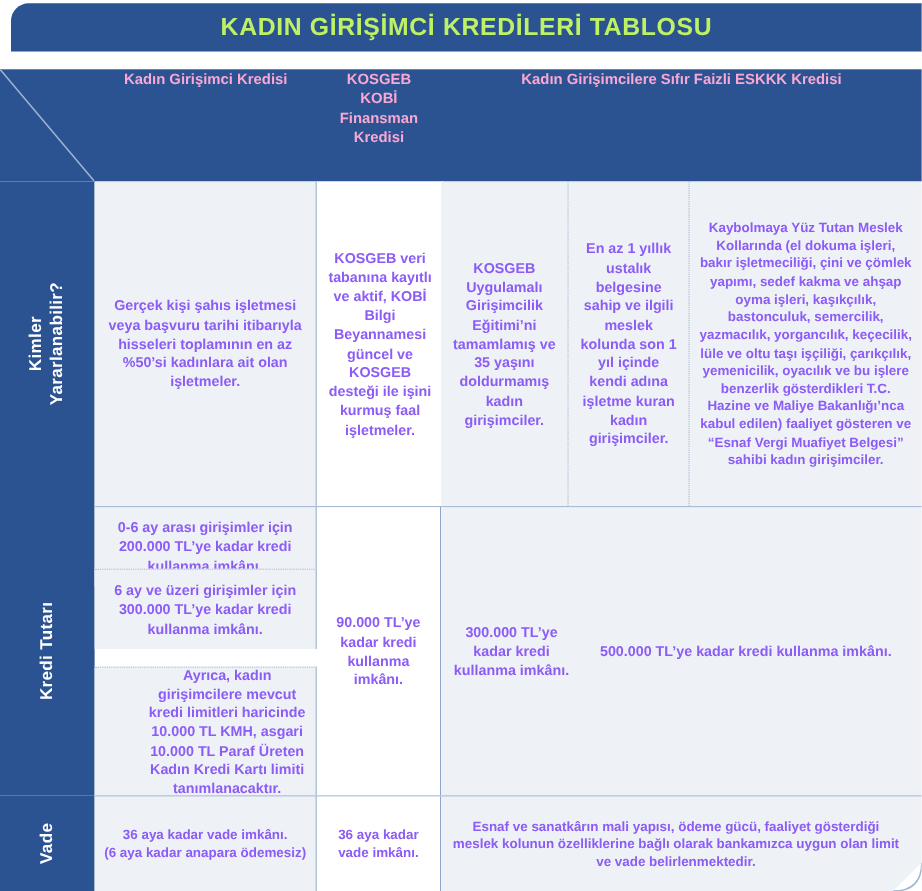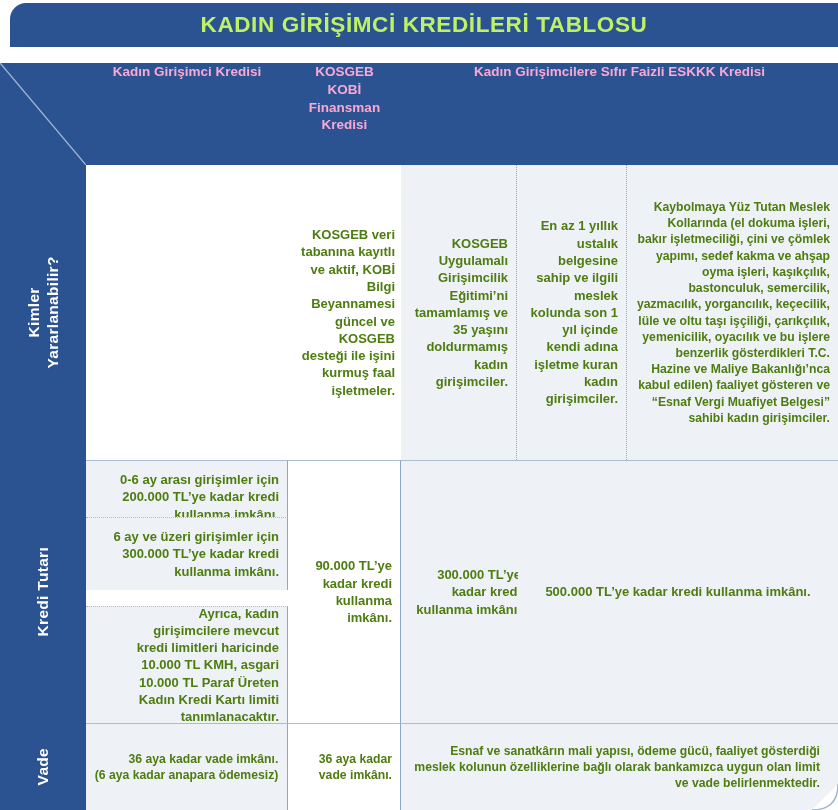--- a/index.html
+++ b/index.html
@@ -125,22 +125,22 @@
     width: 230px;
   }
 
   
   .cell {
     position: absolute;
     box-sizing: border-box;
     display: flex;
     align-items: center;
     justify-content: center;
-    text-align: right;
-    color: #4d7c0f;
+    text-align: center;
+    color: #8b5cf6;
     font-weight: bold;
     line-height: 1.33;
     padding: 6px 8px;
   }
   .cell.bg-light { background: #eef1f6; }
   .cell.bg-white { background: #ffffff; }
   .solid-right { border-right: 1.5px solid #8fa7c6; }
   .dot-right   { border-right: 1.5px dotted #8fa7c6; }
   .solid-top   { border-top: 1.5px solid #a9bcd4; }
   .dot-top     { border-top: 1.5px dotted #a9bcd4; }
@@ -195,20 +195,21 @@
 
   <div class="body-area">
 
     <div class="row-label" style="top:0px; height:295px;">
       <span class="vtext two-line">
         <span style="display:block">Kimler</span>
         <span style="display:block">Yararlanabilir?</span>
       </span>
     </div>
 
+    <div class="cell bg-light fs-13 solid-right" style="left:86px; top:0px; width:202px; height:295px;">Gerçek kişi şahıs işletmesi veya başvuru tarihi itibarıyla hisseleri toplamının en az %50’si kadınlara ait olan işletmeler.</div>
 
     <div class="cell bg-white fs-13 solid-right" style="left:288px; top:0px; width:116px; height:295px;">KOSGEB veri tabanına kayıtlı ve aktif, KOBİ Bilgi Beyannamesi güncel ve KOSGEB desteği ile işini kurmuş faal işletmeler.</div>
 
     <div class="cell bg-light fs-13 dot-right" style="left:401px; top:0px; width:116px; height:295px;">KOSGEB Uygulamalı Girişimcilik Eğitimi’ni tamamlamış ve 35 yaşını doldurmamış kadın girişimciler.</div>
 
     <div class="cell bg-light fs-13 dot-right" style="left:517px; top:0px; width:110px; height:295px;">En az 1 yıllık ustalık belgesine sahip ve ilgili meslek kolunda son 1 yıl içinde kendi adına işletme kuran kadın girişimciler.</div>
 
     <div class="cell bg-light fs-12" style="left:627px; top:0px; width:211px; height:295px;">Kaybolmaya Yüz Tutan Meslek Kollarında (el dokuma işleri, bakır işletmeciliği, çini ve çömlek yapımı, sedef kakma ve ahşap oyma işleri, kaşıkçılık, bastonculuk, semercilik, yazmacılık, yorgancılık, keçecilik, lüle ve oltu taşı işçiliği, çarıkçılık, yemenicilik, oyacılık ve bu işlere benzerlik gösterdikleri T.C. Hazine ve Maliye Bakanlığı’nca kabul edilen) faaliyet gösteren ve “Esnaf Vergi Muafiyet Belgesi” sahibi kadın girişimciler.</div>
 
     <div class="row-label" style="top:295px; height:263px;">

